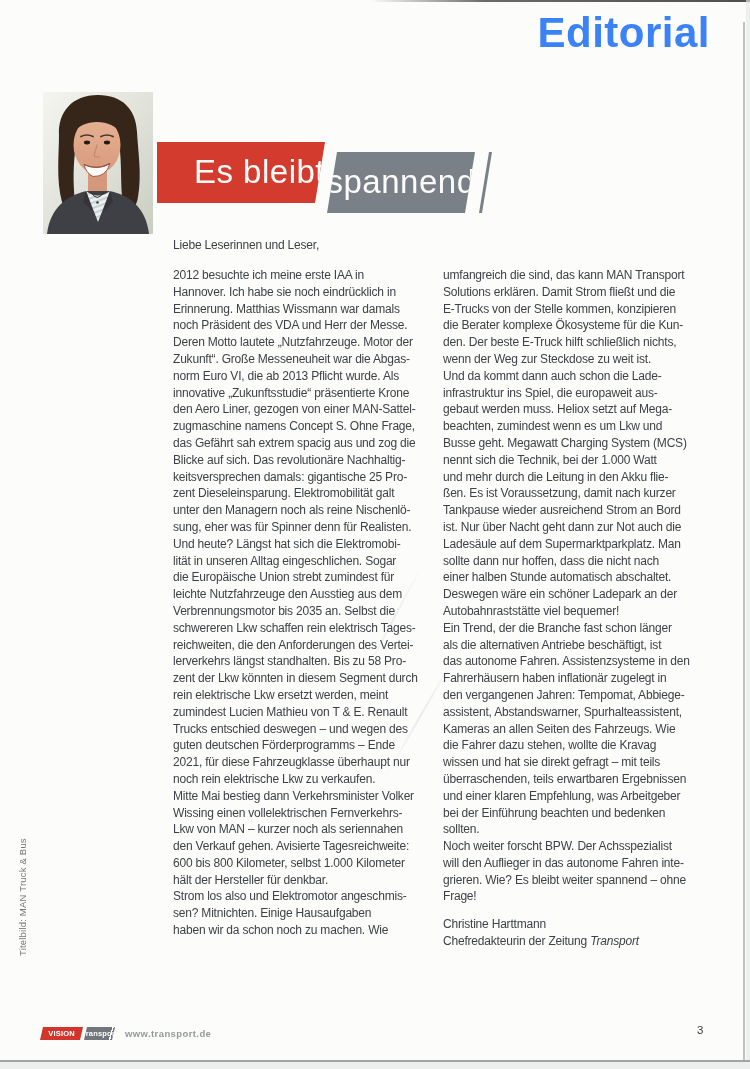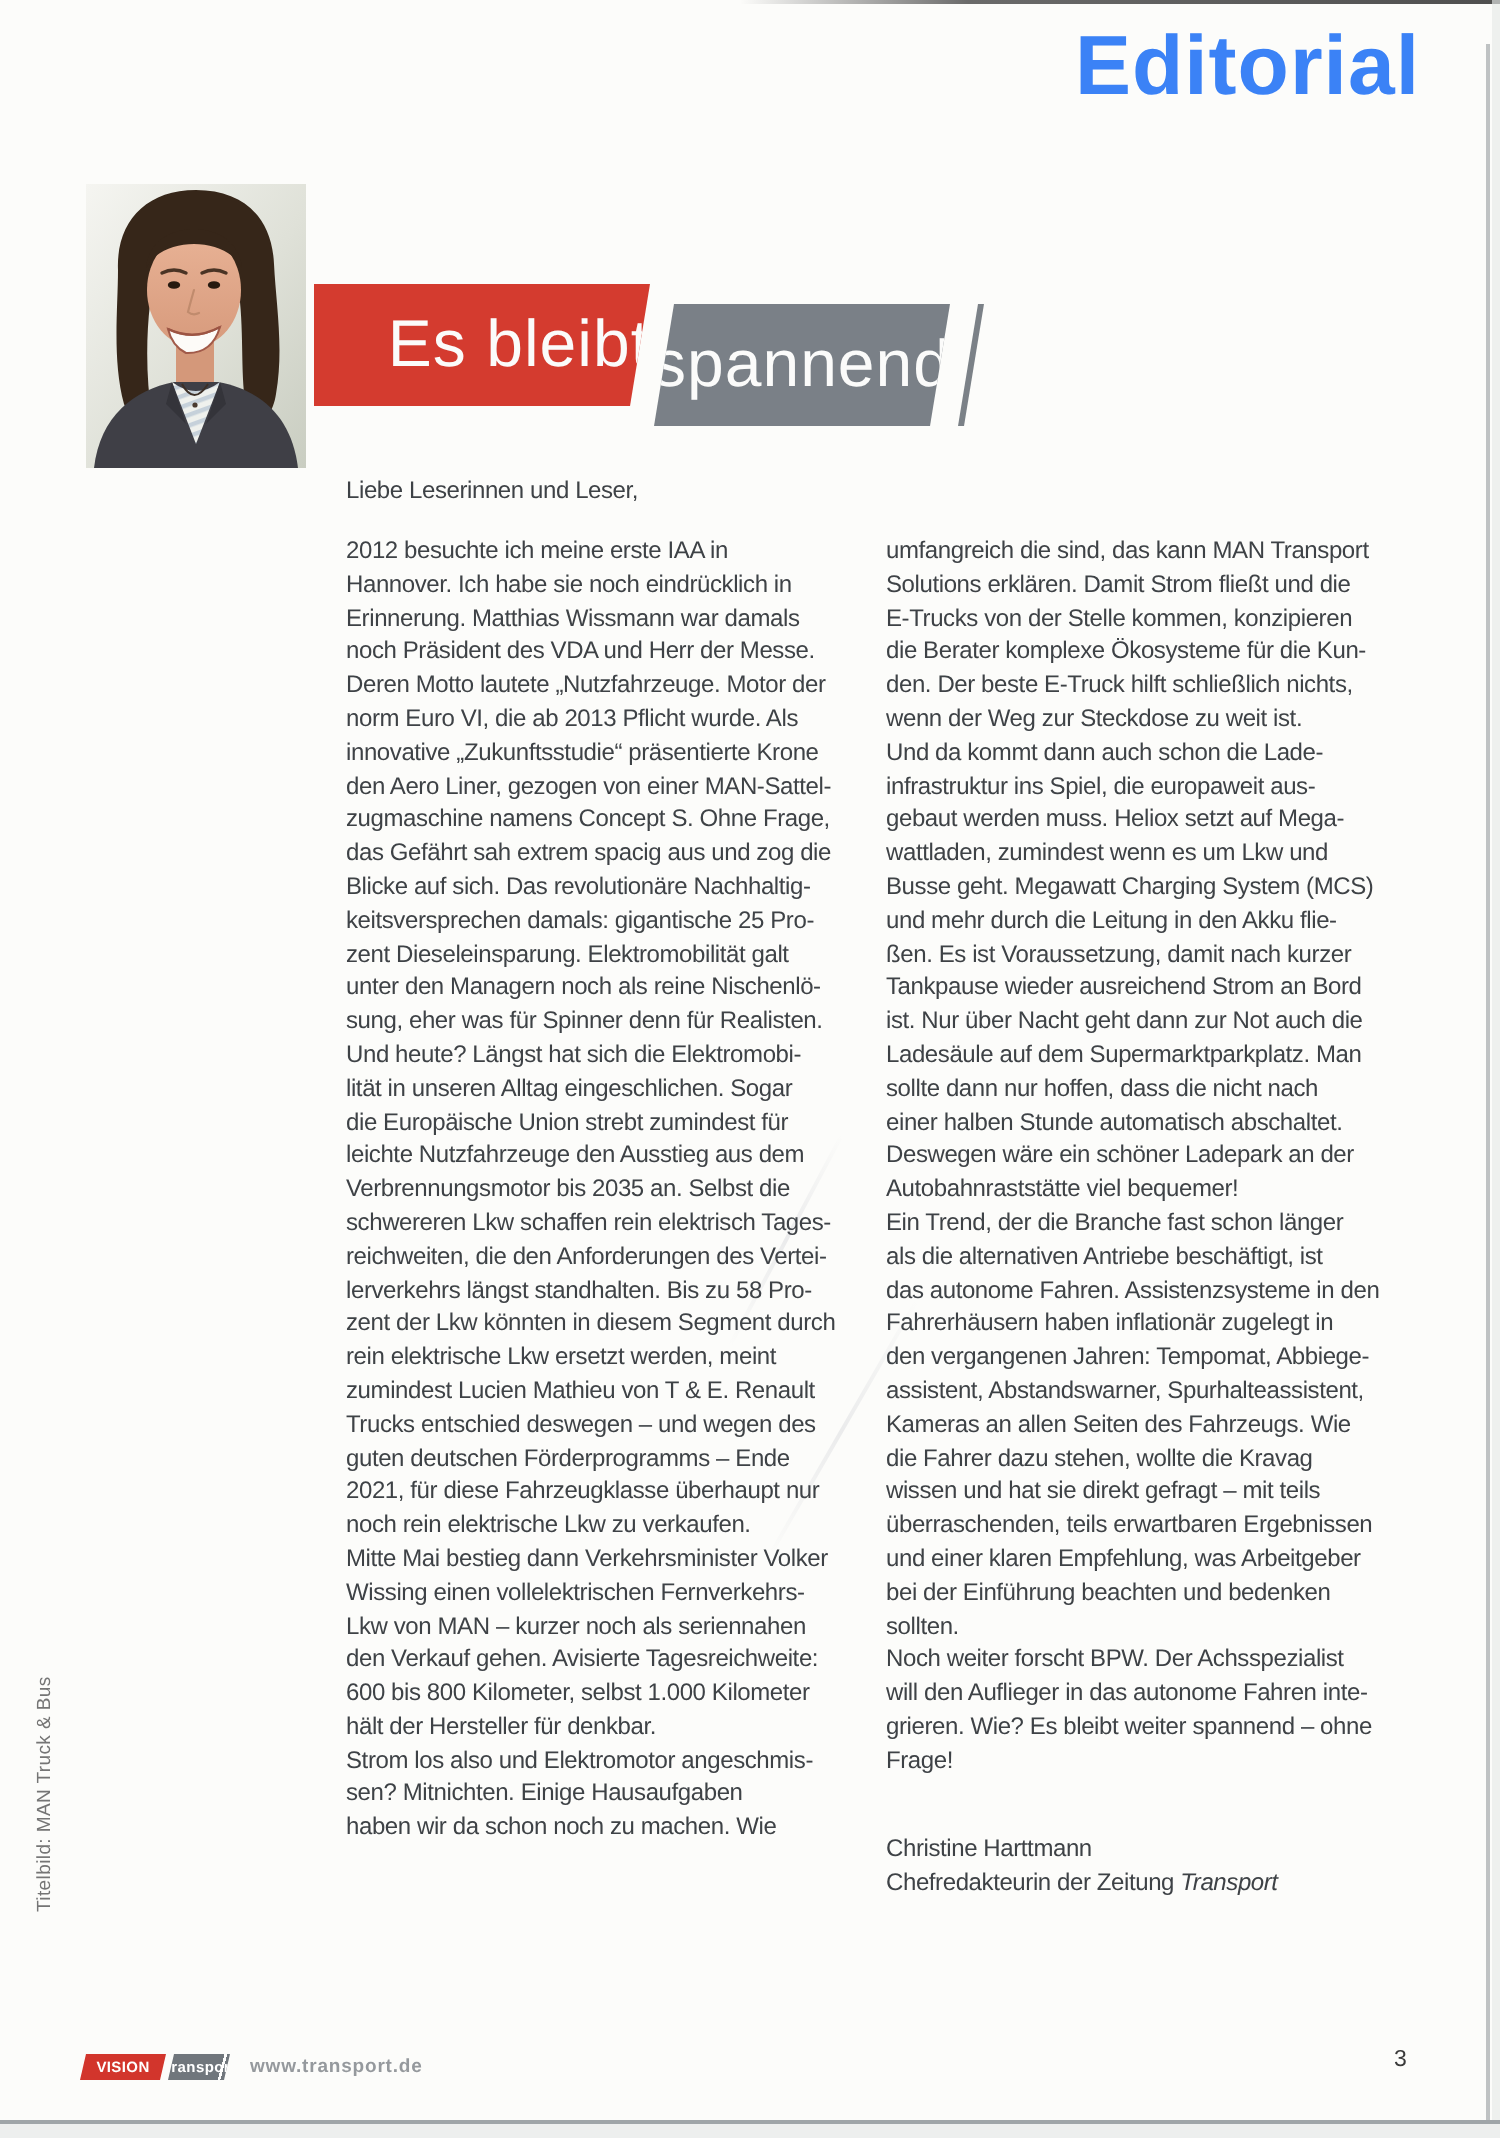--- a/index.html
+++ b/index.html
@@ -148,20 +148,21 @@
 
   <div class="salutation">Liebe Leserinnen und Leser,</div>
 
   <div class="col col-left">
 
   <div class="tline">2012 besuchte ich meine erste IAA in</div>
       <div class="tline">Hannover. Ich habe sie noch eindrücklich in</div>
       <div class="tline">Erinnerung. Matthias Wissmann war damals</div>
       <div class="tline">noch Präsident des VDA und Herr der Messe.</div>
       <div class="tline">Deren Motto lautete „Nutzfahrzeuge. Motor der</div>
+      <div class="tline">Zukunft“. Große Messeneuheit war die Abgas-</div>
       <div class="tline">norm Euro VI, die ab 2013 Pflicht wurde. Als</div>
       <div class="tline">innovative „Zukunftsstudie“ präsentierte Krone</div>
       <div class="tline">den Aero Liner, gezogen von einer MAN-Sattel-</div>
       <div class="tline">zugmaschine namens Concept S. Ohne Frage,</div>
       <div class="tline">das Gefährt sah extrem spacig aus und zog die</div>
       <div class="tline">Blicke auf sich. Das revolutionäre Nachhaltig-</div>
       <div class="tline">keitsversprechen damals: gigantische 25 Pro-</div>
       <div class="tline">zent Dieseleinsparung. Elektromobilität galt</div>
       <div class="tline">unter den Managern noch als reine Nischenlö-</div>
       <div class="tline">sung, eher was für Spinner denn für Realisten.</div>
@@ -195,22 +196,23 @@
 
   <div class="tline">umfangreich die sind, das kann MAN Transport</div>
       <div class="tline">Solutions erklären. Damit Strom fließt und die</div>
       <div class="tline">E-Trucks von der Stelle kommen, konzipieren</div>
       <div class="tline">die Berater komplexe Ökosysteme für die Kun-</div>
       <div class="tline">den. Der beste E-Truck hilft schließlich nichts,</div>
       <div class="tline">wenn der Weg zur Steckdose zu weit ist.</div>
       <div class="tline">Und da kommt dann auch schon die Lade-</div>
       <div class="tline">infrastruktur ins Spiel, die europaweit aus-</div>
       <div class="tline">gebaut werden muss. Heliox setzt auf Mega-</div>
-      <div class="tline">wattladen, zumindest wenn es um Lkw und</div>
+      <div class="tline">beachten, zumindest wenn es um Lkw und</div>
       <div class="tline">Busse geht. Megawatt Charging System (MCS)</div>
+      <div class="tline">nennt sich die Technik, bei der 1.000 Watt</div>
       <div class="tline">und mehr durch die Leitung in den Akku flie-</div>
       <div class="tline">ßen. Es ist Voraussetzung, damit nach kurzer</div>
       <div class="tline">Tankpause wieder ausreichend Strom an Bord</div>
       <div class="tline">ist. Nur über Nacht geht dann zur Not auch die</div>
       <div class="tline">Ladesäule auf dem Supermarktparkplatz. Man</div>
       <div class="tline">sollte dann nur hoffen, dass die nicht nach</div>
       <div class="tline">einer halben Stunde automatisch abschaltet.</div>
       <div class="tline">Deswegen wäre ein schöner Ladepark an der</div>
       <div class="tline">Autobahnraststätte viel bequemer!</div>
       <div class="tline">Ein Trend, der die Branche fast schon länger</div>

